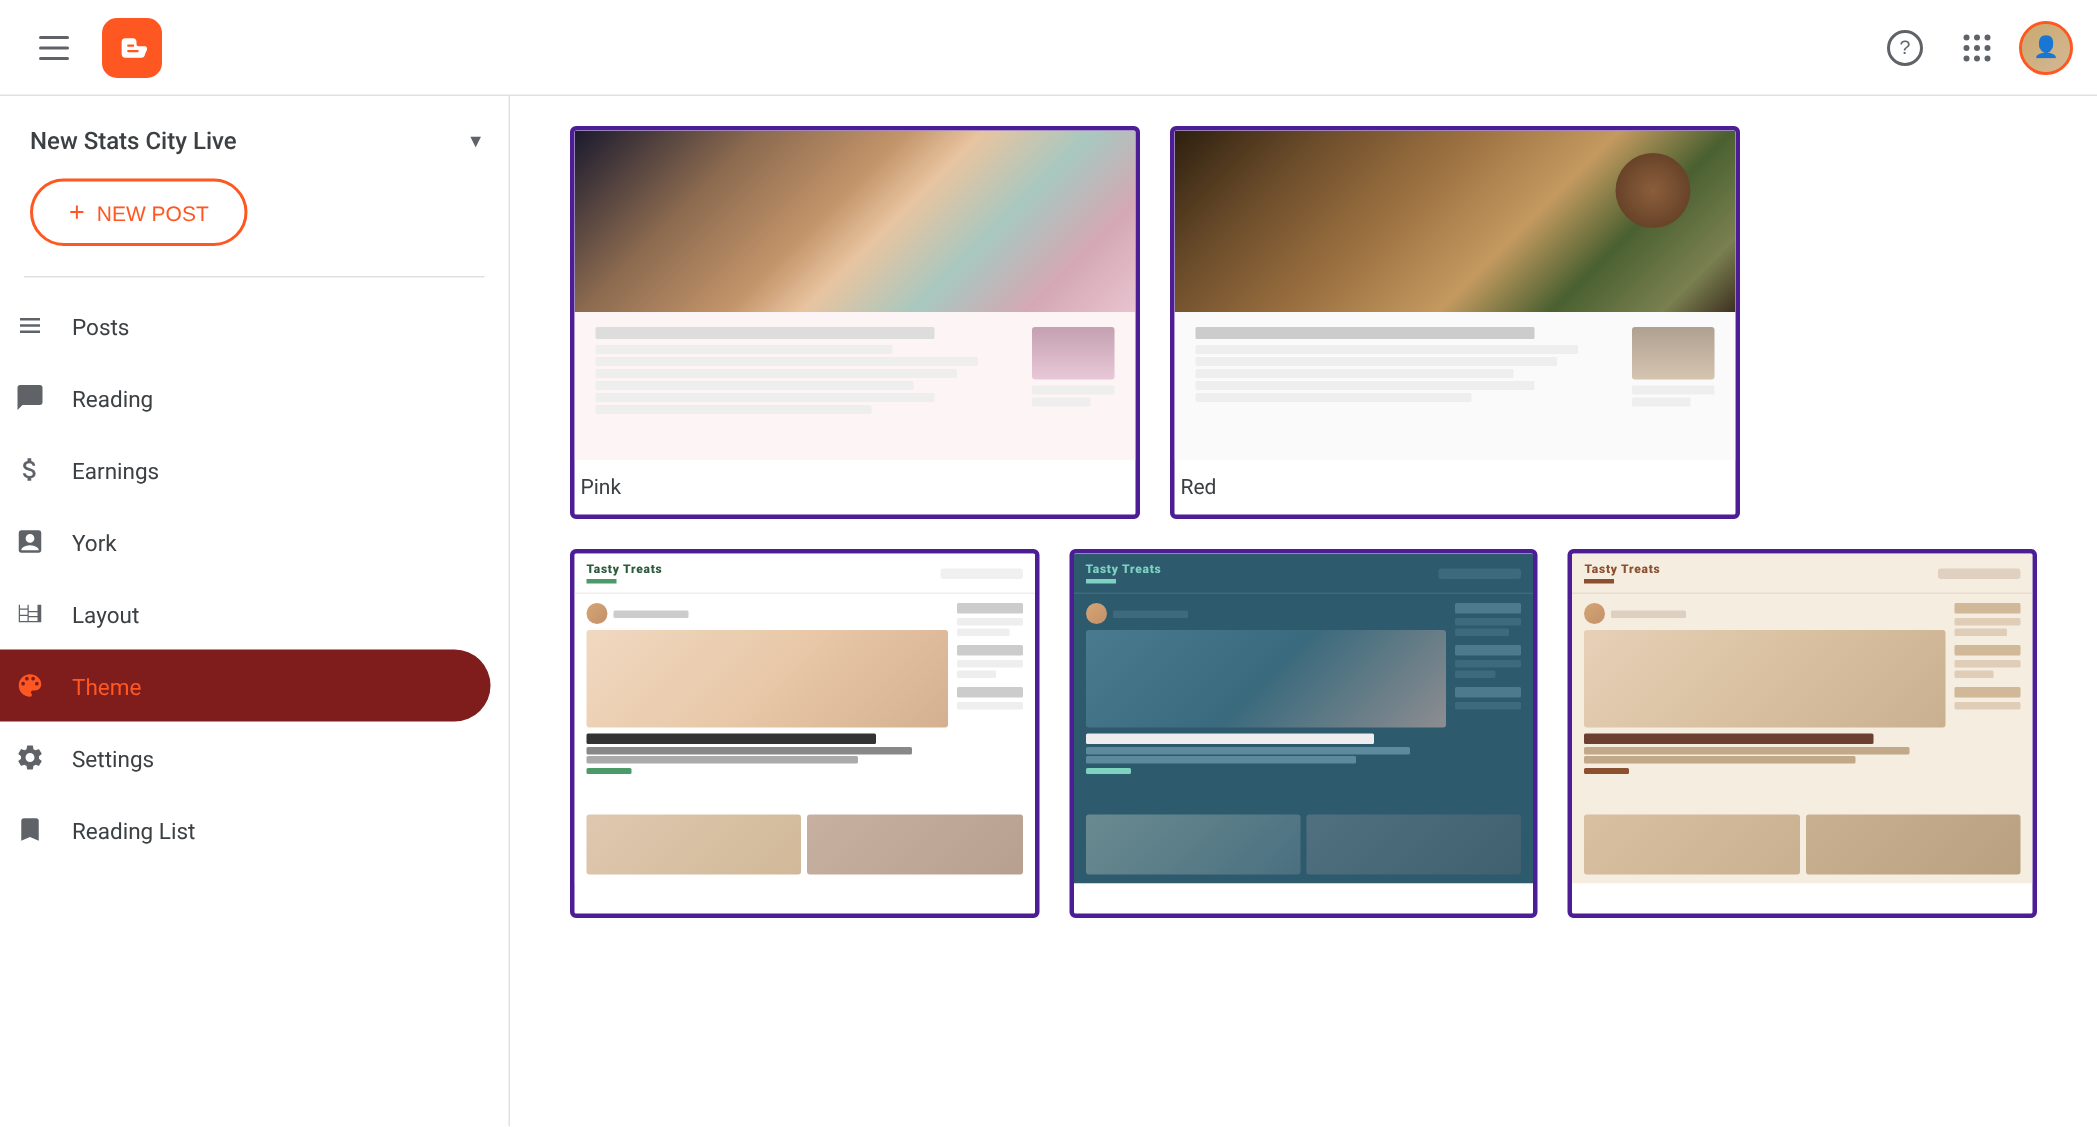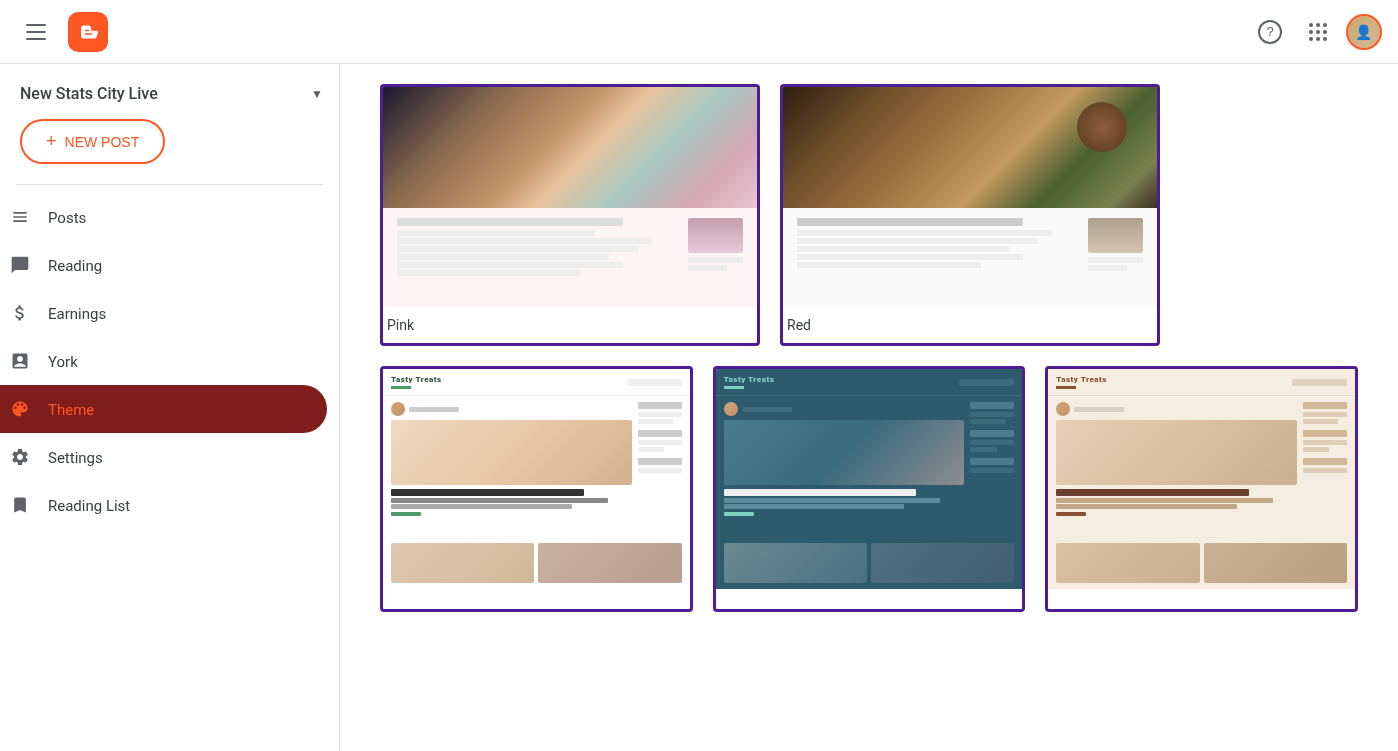--- a/index.html
+++ b/index.html
@@ -185,20 +185,28 @@
 
     <div class="nav-item">
       <span class="nav-icon">
         <svg width="20" height="20" viewBox="0 0 24 24" fill="#5f6368">
             <path d="M19 3H5c-1.1 0-2 .9-2 2v14c0 1.1.9 2 2 2h14c1.1 0 2-.9 2-2V5c0-1.1-.9-2-2-2zm-7 3c1.93 0 3.5 1.57 3.5 3.5S13.93 13 12 13s-3.5-1.57-3.5-3.5S10.07 6 12 6zm7 13H5v-.23c0-.62.28-1.2.76-1.58C7.47 15.82 9.64 15 12 15s4.53.82 6.24 2.19c.48.38.76.97.76 1.58V19z"></path>
           </svg>
       </span>
       <span class="nav-label">York</span>
     </div>
 
+    <div class="nav-item">
+      <span class="nav-icon">
+        <svg width="20" height="20" viewBox="0 0 24 24" fill="#5f6368">
+            <path d="M3 5v14h18V5H3zm7 13H4v-4h6v4zm0-5H4v-4h6v4zm0-5H4V5h6v3zm8 10h-7v-3h7v3zm0-4h-7v-3h7v3zm0-4h-7V5h7v5z"></path>
+          </svg>
+      </span>
+      <span class="nav-label">Layout</span>
+    </div>
 
     <div class="nav-item active">
       <span class="nav-icon">
         <svg width="20" height="20" viewBox="0 0 24 24" fill="#ff5722">
             <path d="M12 3c-4.97 0-9 4.03-9 9s4.03 9 9 9c.83 0 1.5-.67 1.5-1.5 0-.39-.15-.74-.39-1.01-.23-.26-.38-.61-.38-.99 0-.83.67-1.5 1.5-1.5H16c2.76 0 5-2.24 5-5 0-4.42-4.03-8-9-8zm-5.5 9c-.83 0-1.5-.67-1.5-1.5S5.67 9 6.5 9 8 9.67 8 10.5 7.33 12 6.5 12zm3-4C8.67 8 8 7.33 8 6.5S8.67 5 9.5 5s1.5.67 1.5 1.5S10.33 8 9.5 8zm5 0c-.83 0-1.5-.67-1.5-1.5S13.67 5 14.5 5s1.5.67 1.5 1.5S15.33 8 14.5 8zm3 4c-.83 0-1.5-.67-1.5-1.5S16.67 9 17.5 9s1.5.67 1.5 1.5-.67 1.5-1.5 1.5z"></path>
           </svg>
       </span>
       <span class="nav-label">Theme</span>
     </div>
 

